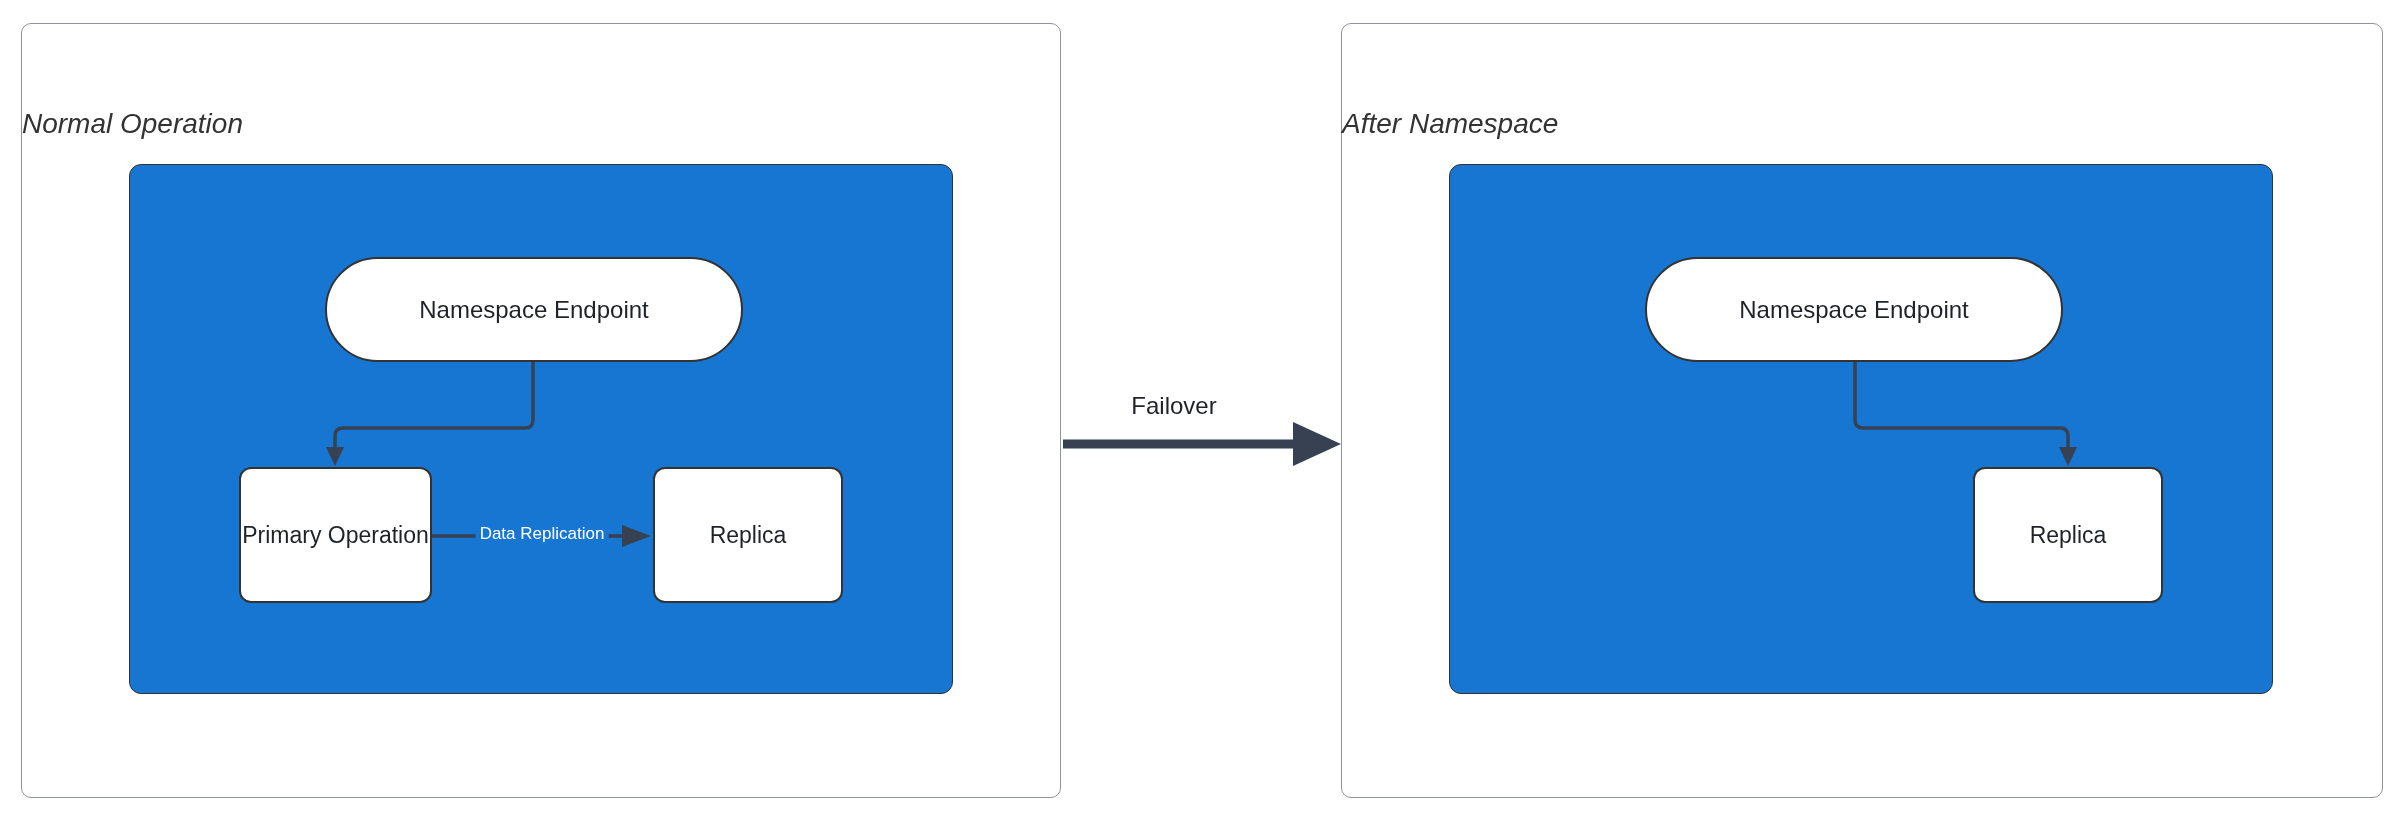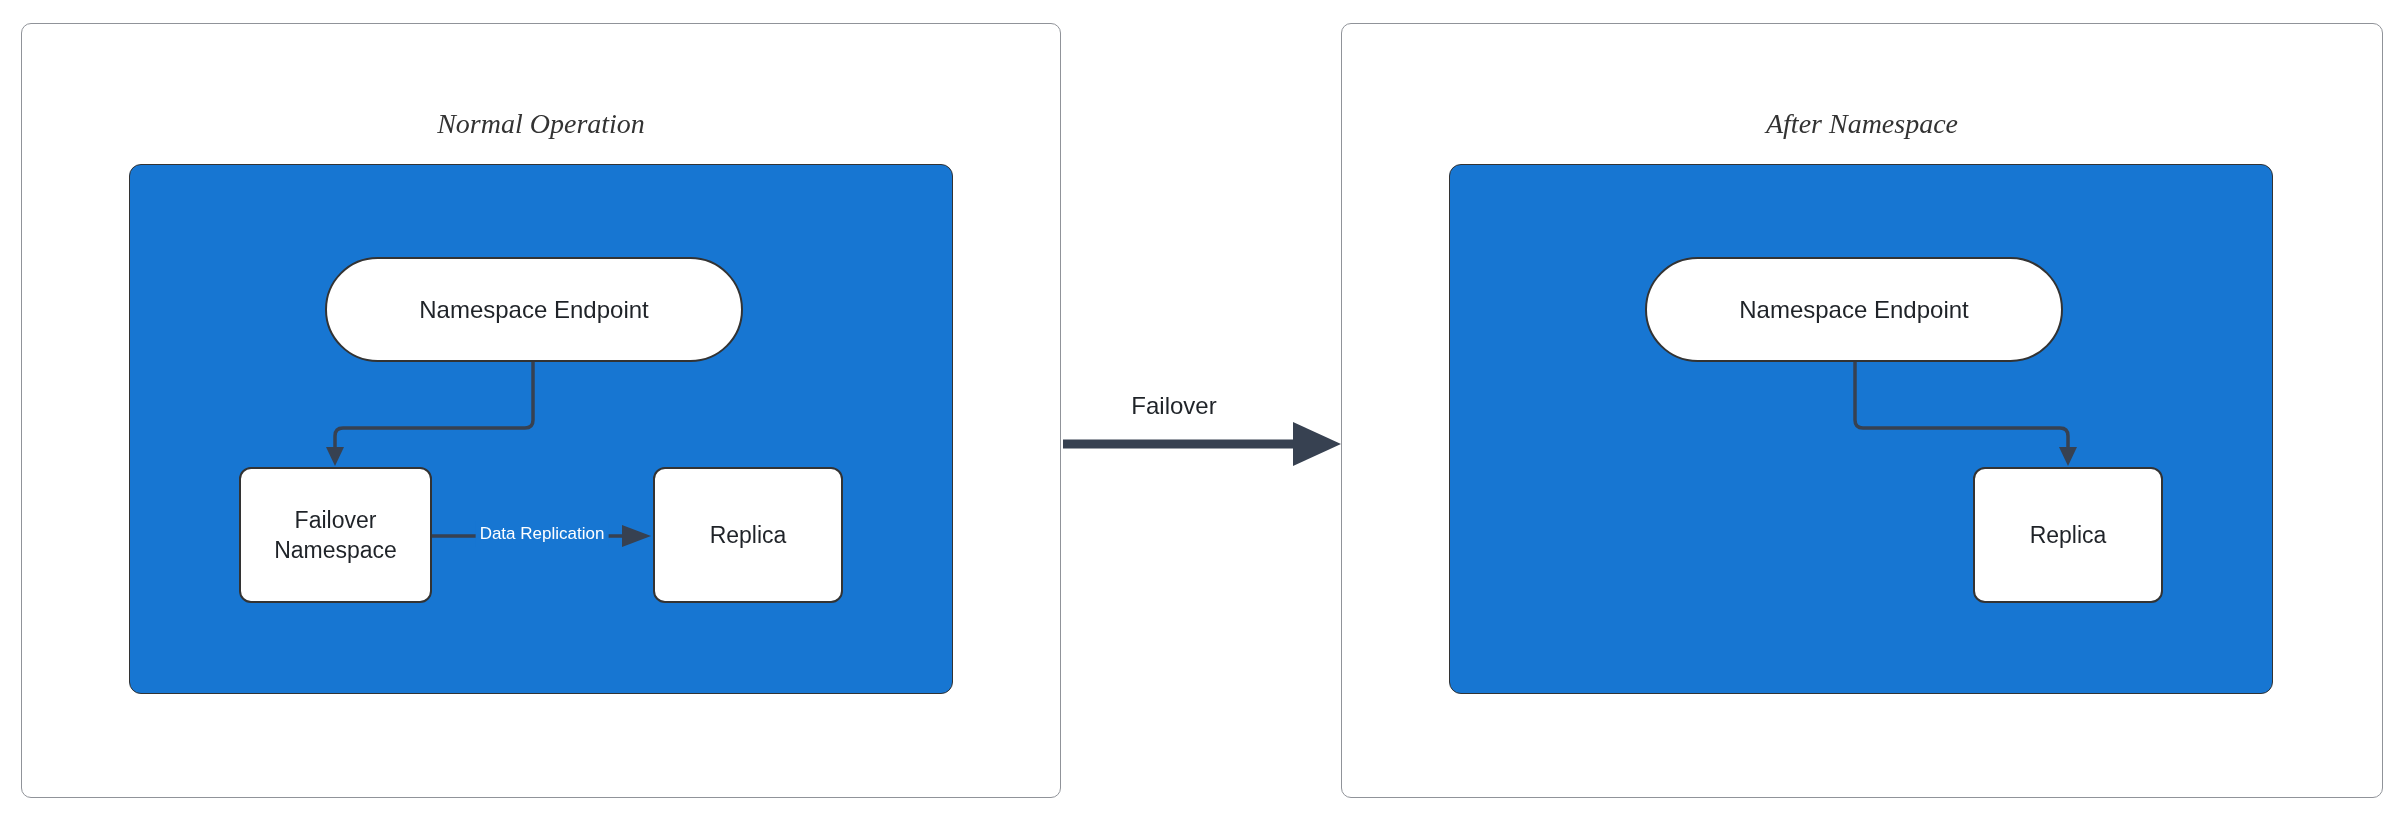--- a/index.html
+++ b/index.html
@@ -16,22 +16,22 @@
   }
   html,body{margin:0;padding:0;background:#ffffff;}
   body{font-family:"Liberation Sans", sans-serif;}
   .canvas{position:relative;width:2407px;height:828px;background:#ffffff;overflow:hidden;}
 
   .panel{position:absolute;top:23px;height:775px;background:#ffffff;
          border:1px solid var(--panel-border);border-radius:10px;box-sizing:border-box;}
   .panel-left{left:21px;width:1040px;}
   .panel-right{left:1341px;width:1042px;}
 
-  .panel-title{position:absolute;top:84px;left:0;width:100%;text-align:center;
-               font-style:italic;font-size:28px;color:var(--title-text);font-family:Liberation Serif, serif;}
+  .panel-title{position:absolute;top:84px;left:0;width:100%;text-align:left;
+               font-style:italic;font-size:28px;color:var(--title-text);}
 
   .cluster{position:absolute;width:824px;height:530px;top:164px;
            background:var(--container-blue);border:1px solid var(--node-border);
            border-radius:12px;box-sizing:border-box;}
   .cluster-left{left:129px;}
   .cluster-right{left:1449px;}
 
   svg.edges{position:absolute;left:0;top:0;width:2407px;height:828px;pointer-events:none;}
 
   .node{position:absolute;display:flex;align-items:center;justify-content:center;
@@ -85,21 +85,21 @@
     <path d="M1341 444 L1293 422 L1293 466 Z" fill="#374151"></path>
 
     <path d="M1855 362 L1855 420 Q1855 428 1863 428 L2060 428 Q2068 428 2068 436 L2068 450" fill="none" stroke="#374151" stroke-width="3.5" stroke-linecap="round"></path>
     <path d="M2068 466 L2059 447 L2077 447 Z" fill="#374151"></path>
   </svg>
 
   <div class="node stadium pill-left">
     <span>Namespace Endpoint</span>
   </div>
   <div class="node rect box-primary">
-    <span>Failover Namespace</span>
+    <span>Primary Operation</span>
   </div>
   <div class="node rect box-replica-left">
     <span>Replica</span>
   </div>
 
   <div class="edge-label">Data Replication</div>
 
   <div class="failover-label">Failover</div>
 
   <div class="node stadium pill-right">

